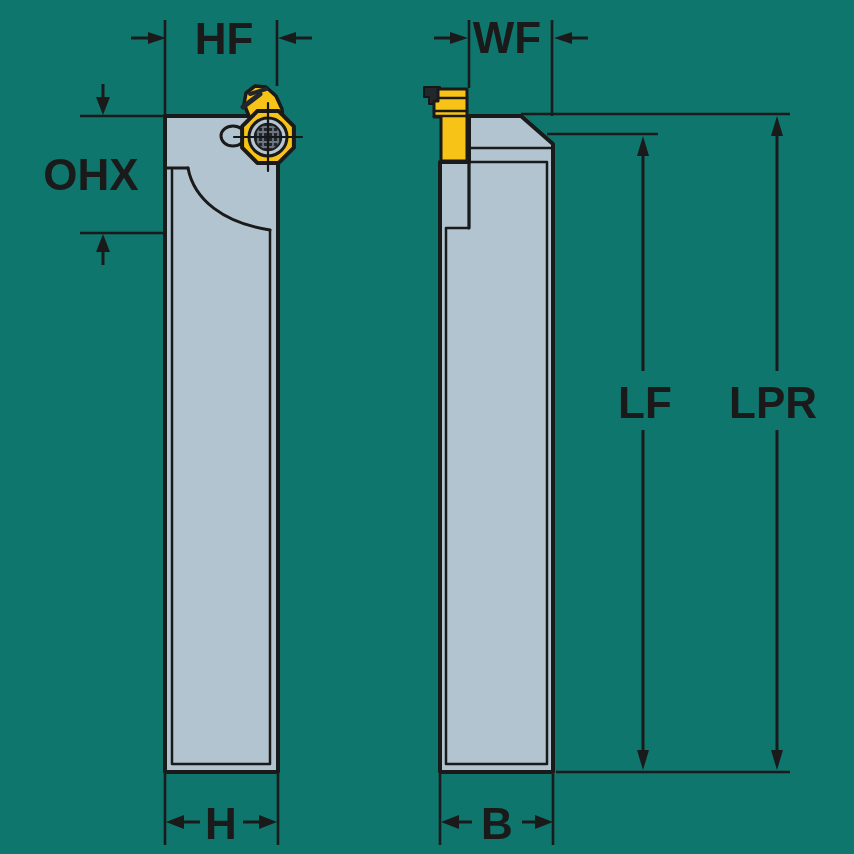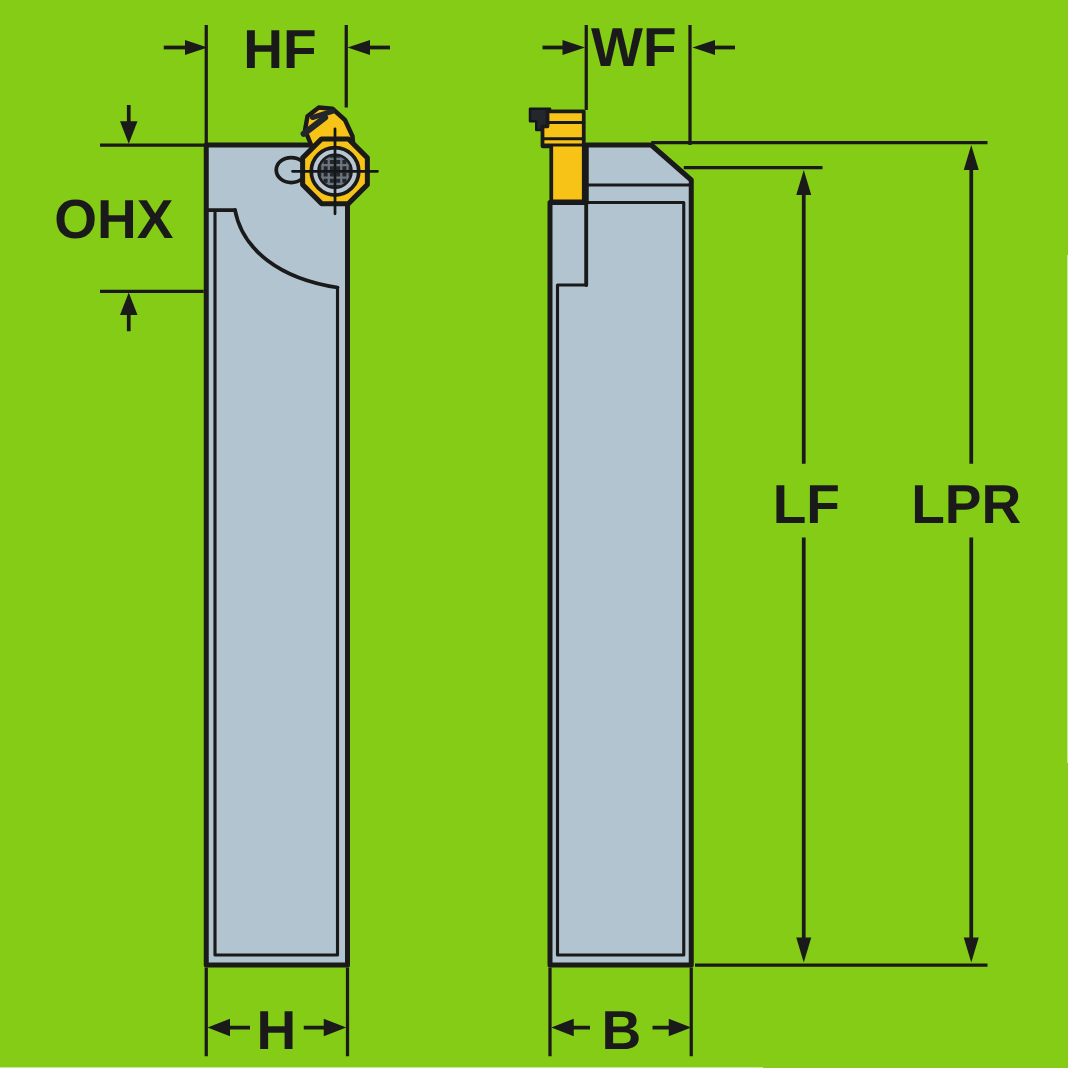--- a/index.html
+++ b/index.html
@@ -1,16 +1,16 @@
 <!DOCTYPE html>
 <html><head>
 <meta charset="utf-8">
 <style>
   html,body{margin:0;padding:0;background:#ffffff;}
-  .stage{position:relative;width:854px;height:854px;background:#84cc16;overflow:hidden;
+  .stage{position:relative;width:854px;height:854px;background:#0f766e;overflow:hidden;
          font-family:"Liberation Sans", sans-serif;}
   svg{display:block}
   .dim-label{font-family:"Liberation Sans", sans-serif;font-weight:bold;font-size:44px;fill:#1a1a1a;}
 </style>
 </head>
 <body>
 
 <div class="stage">
 <svg width="854" height="854" viewBox="0 0 854 854">
 

